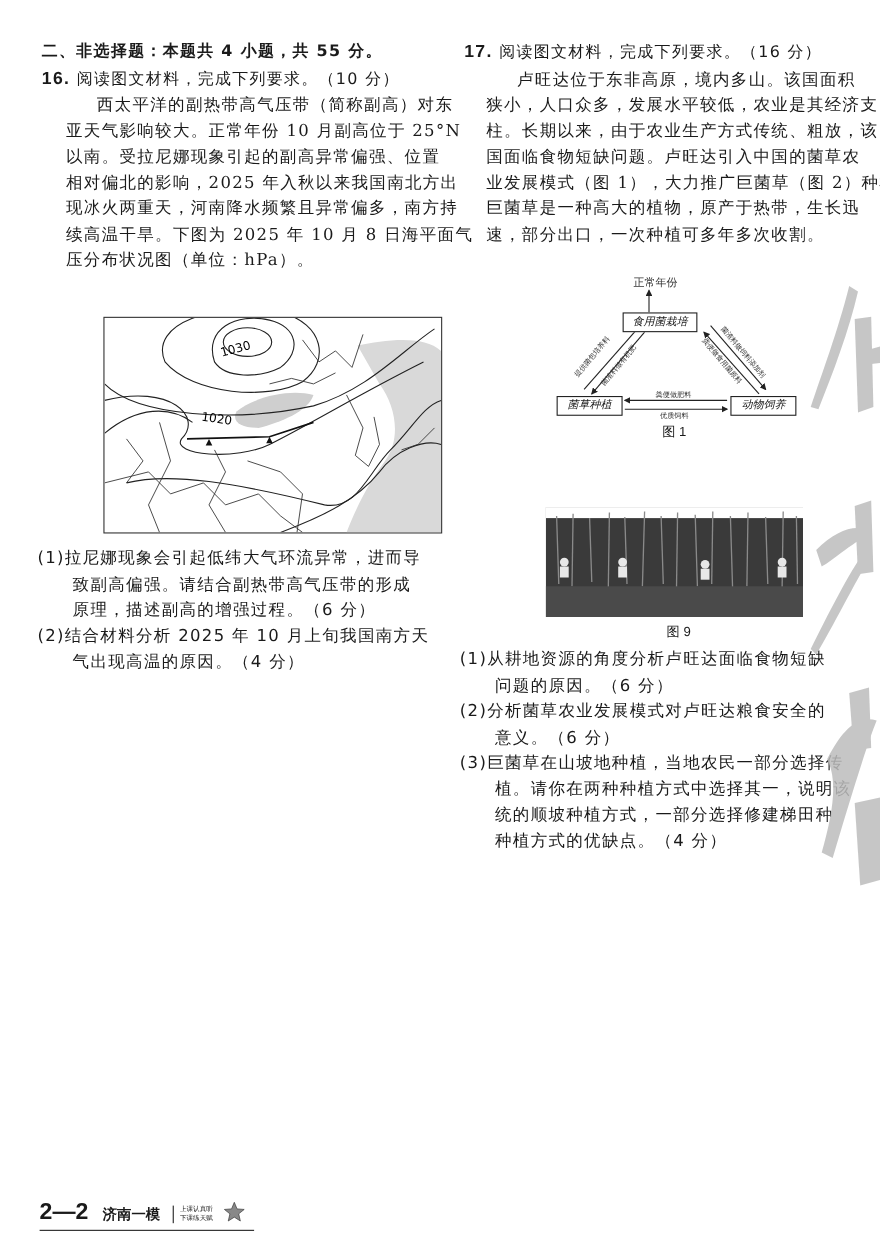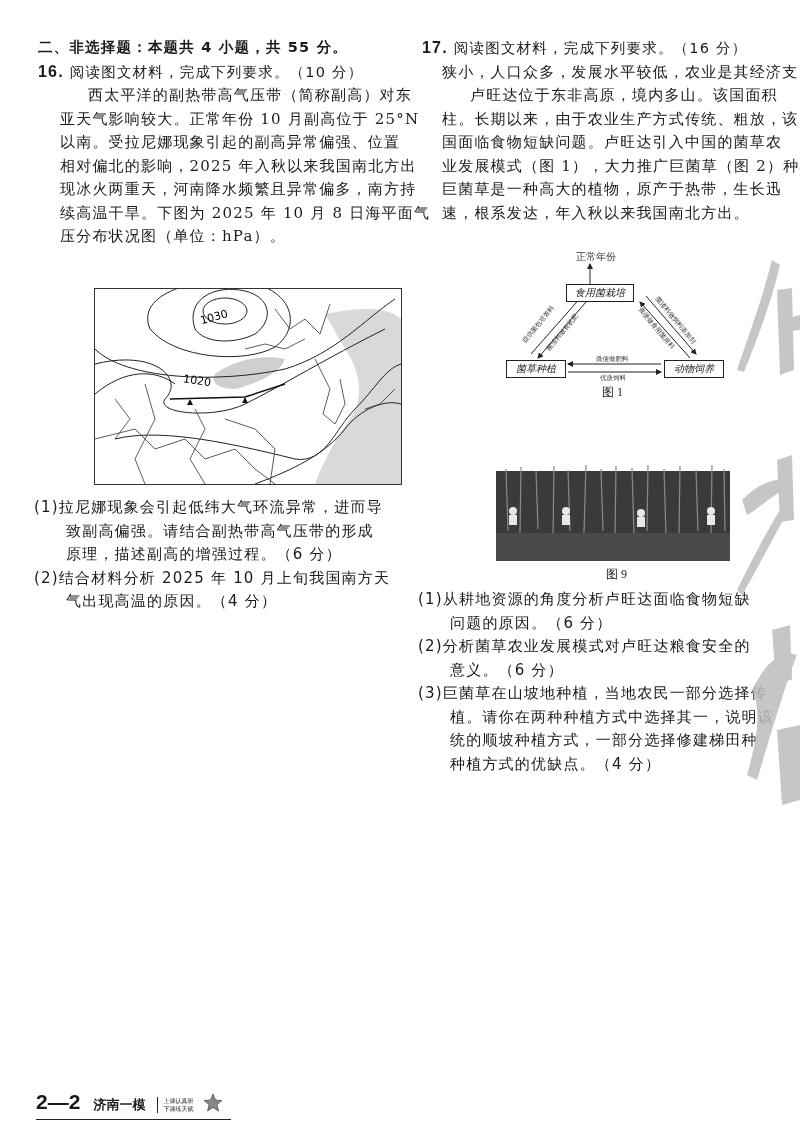--- a/index.html
+++ b/index.html
@@ -16,21 +16,21 @@
   .para .l1{padding-left:28px;}
   .sub{font-family:"DejaVu Sans","Liberation Sans",sans-serif;font-size:14.5px;line-height:24.5px;letter-spacing:1.5px;}
   .sub .cont{padding-left:28px;}
   .sub .first{margin-left:-4px;}
   
   .map{position:absolute;left:56px;top:252px;width:306px;height:195px;border:1.5px solid #333;overflow:hidden;background:#fff;}
   
   .diagram{position:absolute;left:84px;top:218px;width:220px;height:150px;}
   .box{position:absolute;border:1.2px solid #222;background:#fff;font-family:"DejaVu Sans",sans-serif;font-size:10px;text-align:center;line-height:16px;height:16px;font-style:italic;}
   .tiny{position:absolute;font-family:"DejaVu Sans",sans-serif;font-size:6.5px;color:#333;white-space:nowrap;}
-  .cap{position:absolute;font-family:Liberation Serif, serif;font-size:12px;}
+  .cap{position:absolute;font-family:Liberation Sans, sans-serif;font-size:12px;}
   .photo{position:absolute;left:74px;top:425px;width:234px;height:100px;overflow:hidden;}
   .footer{position:absolute;left:36px;top:1090px;}
   .pagecode{font-family:"Liberation Sans",sans-serif;font-weight:bold;font-size:21px;}
   .city{font-family:"DejaVu Sans",sans-serif;font-weight:bold;font-size:13px;margin-left:8px;margin-top:12px;}
   .slogan{font-family:"DejaVu Sans",sans-serif;font-size:6px;line-height:8px;display:inline-block;vertical-align:middle;margin-left:6px;padding-left:6px;border-left:1.5px solid #222;}
   .callig{position:absolute;right:0;top:260px;width:68px;height:560px;}
 </style>
 </head>
 <body>
 
@@ -94,27 +94,27 @@
     <div class="line cont">气出现高温的原因。（4 分）</div>
   </div>
 </div>
 
 <div class="col right">
   <div class="line">
     <span class="qnum">17.</span>
     <span class="qhead">阅读图文材料，完成下列要求。（16 分）</span>
   </div>
   <div class="para" style="padding-left:20px;">
+    <div class="line l1">卢旺达位于东非高原，境内多山。该国面积</div>
     <div class="line">狭小，人口众多，发展水平较低，农业是其经济支</div>
-    <div class="line l1">卢旺达位于东非高原，境内多山。该国面积</div>
     <div class="line">柱。长期以来，由于农业生产方式传统、粗放，该</div>
     <div class="line">国面临食物短缺问题。卢旺达引入中国的菌草农</div>
     <div class="line">业发展模式（图 1），大力推广巨菌草（图 2）种植。</div>
     <div class="line">巨菌草是一种高大的植物，原产于热带，生长迅</div>
-    <div class="line">速，根系发达，年入秋以来我国南北方出。</div>
+    <div class="line">速，部分出口，一次种植可多年多次收割。</div>
   </div>
 
   <div class="diagram">
     <svg width="220" height="150" style="position:absolute;left:0;top:0;">
       <defs>
         <marker id="ah" markerWidth="6" markerHeight="6" refX="5" refY="3" orient="auto">
           <path d="M0 0 L6 3 L0 6z" fill="#222"></path>
         </marker>
       </defs>
       <g stroke="#222" stroke-width="1" fill="none">

